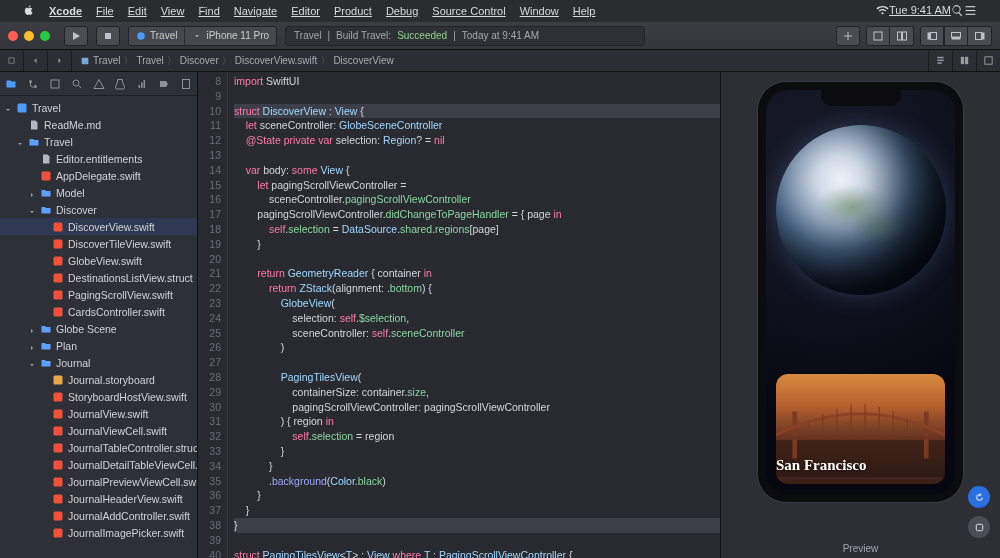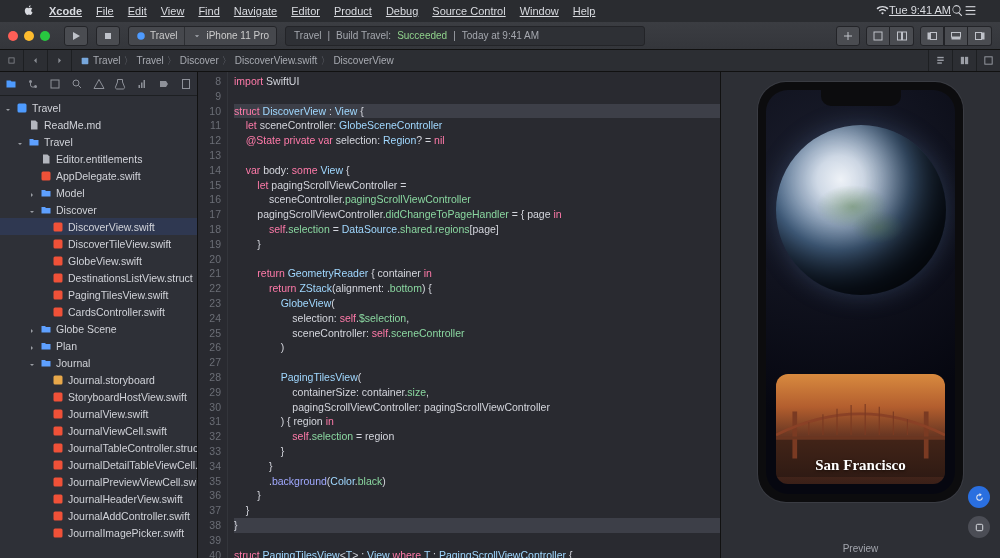--- a/index.html
+++ b/index.html
@@ -74,21 +74,21 @@
   .screen { width: 100%; height: 100%; border-radius: 22px; overflow: hidden; background: radial-gradient(circle at 30% 20%, #1a1d2c 0%, #060710 70%); position: relative; }
   .globe { position: absolute; top: 35px; left: 50%; transform: translateX(-50%); width: 170px; height: 170px; border-radius: 50%;
     background: radial-gradient(circle at 38% 32%, #eef2f7 0%, #cfd9e6 15%, #4b6b8f 45%, #1a2b44 70%, #04060c 100%);
     box-shadow: inset -30px -30px 50px rgba(0,0,0,.8), 0 0 25px rgba(120,160,220,.25); }
   .globe::after { content:""; position:absolute; inset:0; border-radius:50%;
     background: radial-gradient(ellipse 30% 18% at 45% 48%, rgba(90,130,80,.55) 0%, transparent 70%),
                 radial-gradient(ellipse 22% 14% at 60% 60%, rgba(80,110,75,.45) 0%, transparent 70%); }
   .card { position: absolute; bottom: 10px; left: 10px; right: 10px; height: 110px; border-radius: 12px; overflow: hidden;
     background: linear-gradient(180deg,#d88a3f 0%, #b35e2e 30%, #6b3823 55%, #3a2018 100%); }
   .bridge { position: absolute; inset: 0; }
-  .card .title { position: absolute; bottom: 10px; left: 0; right: 0; text-align: center; color: #fff; font-weight: 600; font-size: 15px; font-family: -apple-system; text-shadow: 0 1px 3px rgba(0,0,0,.6); }
+  .card .title { position: absolute; bottom: 10px; left: 0; right: 0; color: #fff; font-weight: 600; font-size: 15px; font-family: -apple-system; text-shadow: 0 1px 3px rgba(0,0,0,.6); }
   .preview-label { position: absolute; bottom: 4px; font-size: 10px; color: #a2a5ad; }
   .preview-buttons { position: absolute; right: 10px; bottom: 20px; display: flex; flex-direction: column; gap: 8px; }
   .circ { width: 22px; height: 22px; border-radius: 50%; background: #4b4d55; display:flex; align-items:center; justify-content:center; }
   .circ.refresh { background: #2a6fe0; }
   .circ svg { width:11px; height:11px; fill: #e8eaf0; }
 </style>
 </head>
 <body>
 
 <div class="menubar">
@@ -423,21 +423,21 @@
           </span>
           <span>DestinationsListView.struct</span>
         </div>
         <div class="row indent-3">
           <span class="chev"></span>
           <span class="ficon swift">
             <svg viewBox="0 0 24 24">
               <rect x="3" y="3" width="18" height="18" rx="3"></rect>
             </svg>
           </span>
-          <span>PagingTilesView.swift</span>
+          <span>PagingScrollView.swift</span>
         </div>
         <div class="row indent-3">
           <span class="chev"></span>
           <span class="ficon swift">
             <svg viewBox="0 0 24 24">
               <rect x="3" y="3" width="18" height="18" rx="3"></rect>
             </svg>
           </span>
           <span>CardsController.swift</span>
         </div>

